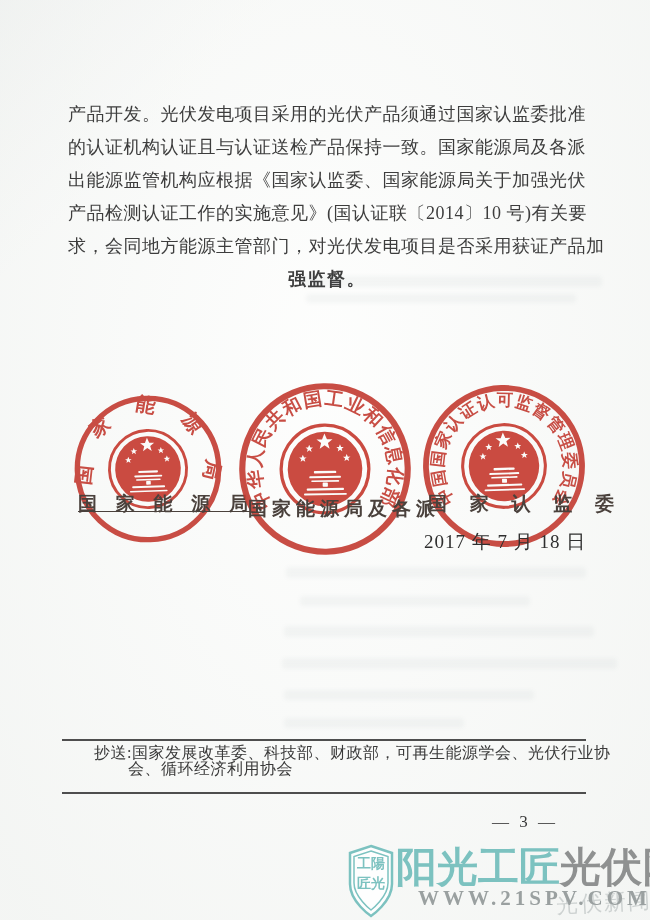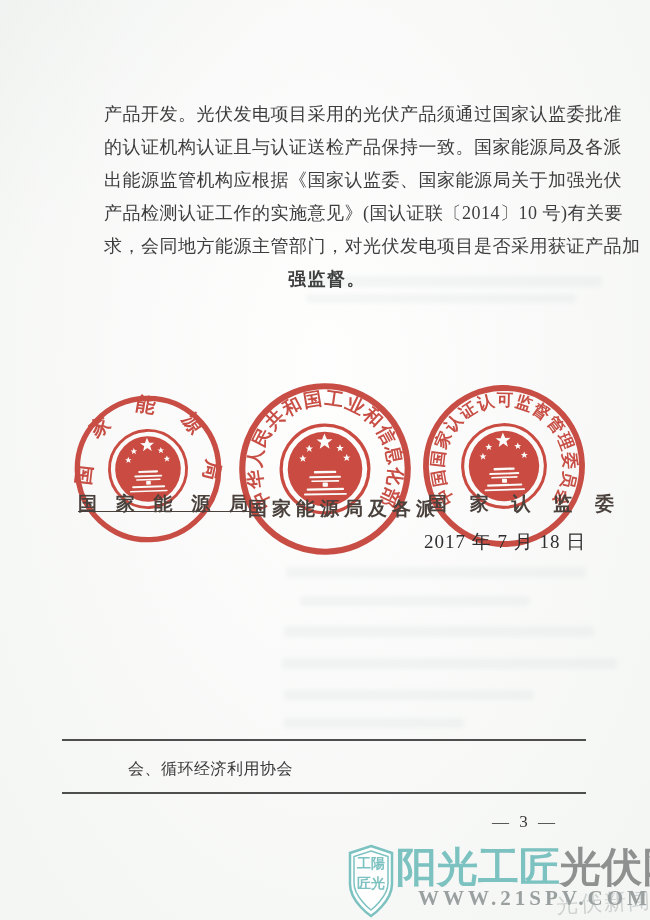--- a/index.html
+++ b/index.html
@@ -18,21 +18,21 @@
       radial-gradient(ellipse at 50% 40%, rgba(255,255,255,0.6), rgba(210,215,214,0.18) 95%),
       linear-gradient(135deg, rgba(200,205,205,0.12), rgba(255,255,255,0) 18%);
     pointer-events:none;
   }
 
   
   .para{position:absolute;left:68px;top:98px;width:518px;}
   .jline{
     font-size:18px;line-height:33px;height:33px;
     text-align:justify;text-align-last:justify;
-    letter-spacing:0.5px;white-space:nowrap;margin-left:36px;
+    letter-spacing:0.5px;white-space:nowrap;
   }
   .lastline{
     font-size:18px;line-height:33px;height:33px;
     text-align:center;letter-spacing:1.5px;font-weight:bold;
   }
   .attachment{
     position:absolute;left:96px;top:332px;
     font-size:18px;letter-spacing:1.5px;
   }
 
@@ -183,20 +183,21 @@
         </text>
         <use href="#emblem" x="47" y="47" width="106" height="106"></use>
       </g>
     </svg>
   </div>
   <div class="stamp-overlay" style="left:428px;top:491px;letter-spacing:9px;">国 家 认 监 委</div>
 
   <div class="seal-date">2017 年 7 月 18 日</div>
 
   <div class="rule rule-top"></div>
+  <div class="cc1">抄送:国家发展改革委、科技部、财政部，可再生能源学会、光伏行业协</div>
   <div class="cc2">会、循环经济利用协会</div>
   <div class="rule rule-bottom"></div>
 
   <div class="pageno">— 3 —</div>
 
   <div class="wm-shield">
     <svg width="48" height="76" viewBox="0 0 48 76">
       <path d="M24 2 L45 9 V40 C45 58 24 72 24 72 C24 72 3 58 3 40 V9 Z" fill="rgba(255,255,255,0.85)" stroke="#7cc2c0" stroke-width="2.5"></path>
       <path d="M24 7 L41 12.5 V39 C41 53 24 66 24 66 C24 66 7 53 7 39 V12.5 Z" fill="none" stroke="#7cc2c0" stroke-width="1.5"></path>
       <text x="24" y="24" text-anchor="middle" font-size="14" font-weight="bold" fill="#7cc2c0" font-family="'Liberation Sans',sans-serif">工陽</text>

